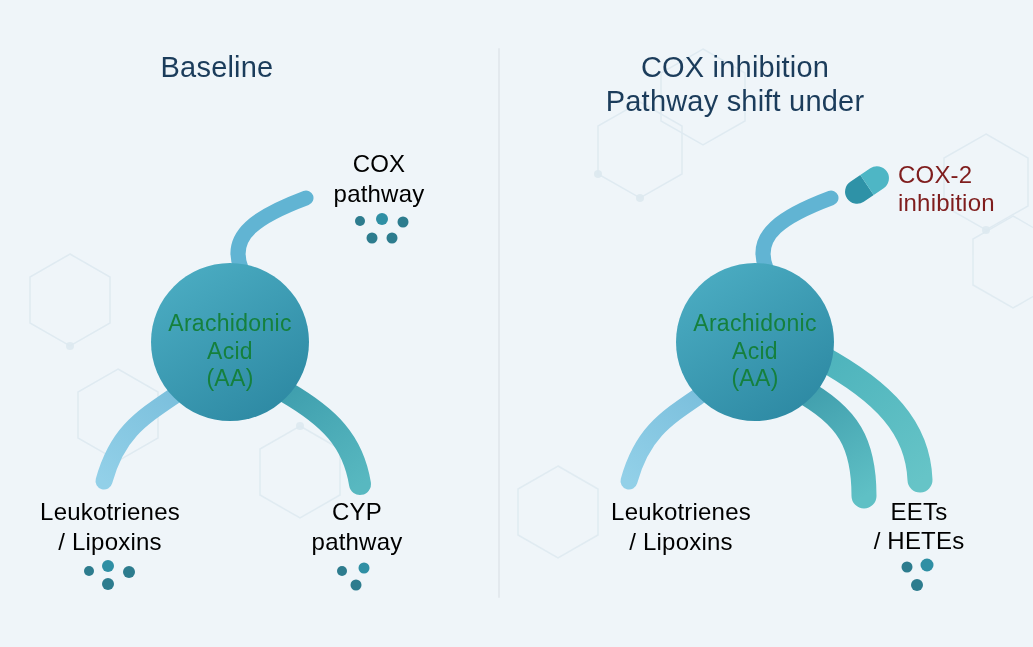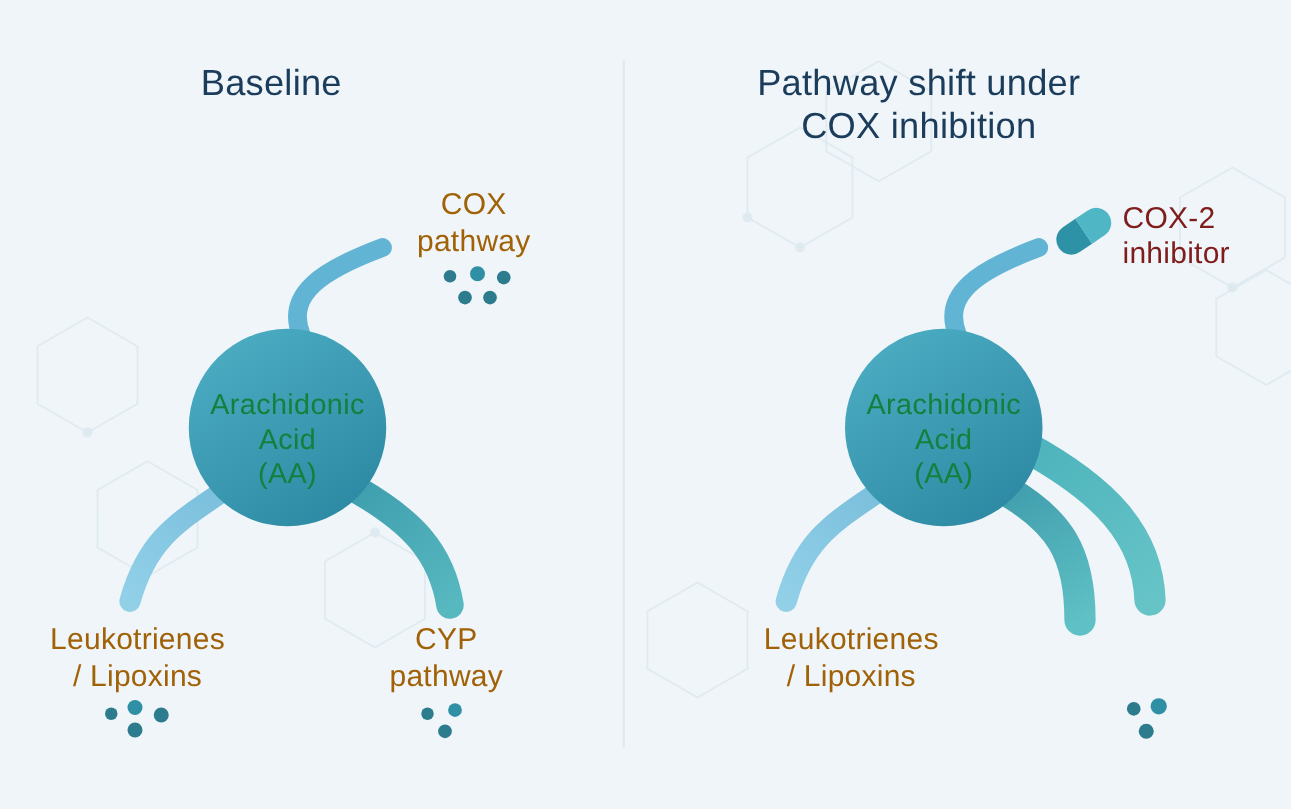--- a/index.html
+++ b/index.html
@@ -18,21 +18,21 @@
   }
   .title{
     position:absolute;transform:translateX(-50%);
     text-align:center;white-space:nowrap;
     color:#1b3c5b;font-size:29px;font-weight:500;line-height:34px;
     letter-spacing:0.2px;
   }
   .lbl{
     position:absolute;transform:translateX(-50%);
     text-align:center;white-space:nowrap;
-    color:#a16207;font-size:24px;font-weight:500;line-height:30px;
+    color:#000000;font-size:24px;font-weight:500;line-height:30px;
     letter-spacing:0.2px;
   }
   .lbl-left{
     position:absolute;text-align:left;white-space:nowrap;
     color:#7f1d1d;font-size:24px;font-weight:500;line-height:28px;
     letter-spacing:0.2px;
   }
   .node-text{
     position:absolute;transform:translateX(-50%);
     text-align:center;white-space:nowrap;
@@ -158,34 +158,38 @@
     <div>Leukotrienes</div>
     <div>/ Lipoxins</div>
   </div>
 
   <div class="lbl" style="left:357px;top:497px;">
     <div>CYP</div>
     <div>pathway</div>
   </div>
 
   <div class="title" style="left:735px;top:50px;">
+    <div>COX inhibition</div>
     <div>Pathway shift under</div>
-    <div>COX inhibition</div>
   </div>
 
   <div class="lbl-left" style="left:898px;top:161px;">
     <div>COX-2</div>
-    <div>inhibitor</div>
+    <div>inhibition</div>
   </div>
 
   <div class="node-text" style="left:755px;top:310px;">
     <div>Arachidonic</div>
     <div>Acid</div>
     <div>(AA)</div>
   </div>
 
   <div class="lbl" style="left:681px;top:497px;">
     <div>Leukotrienes</div>
     <div>/ Lipoxins</div>
   </div>
 
+  <div class="lbl" style="left:919px;top:497px;line-height:29px;">
+    <div>EETs</div>
+    <div>/ HETEs</div>
+  </div>
 
 </div>
 
 </body></html>

